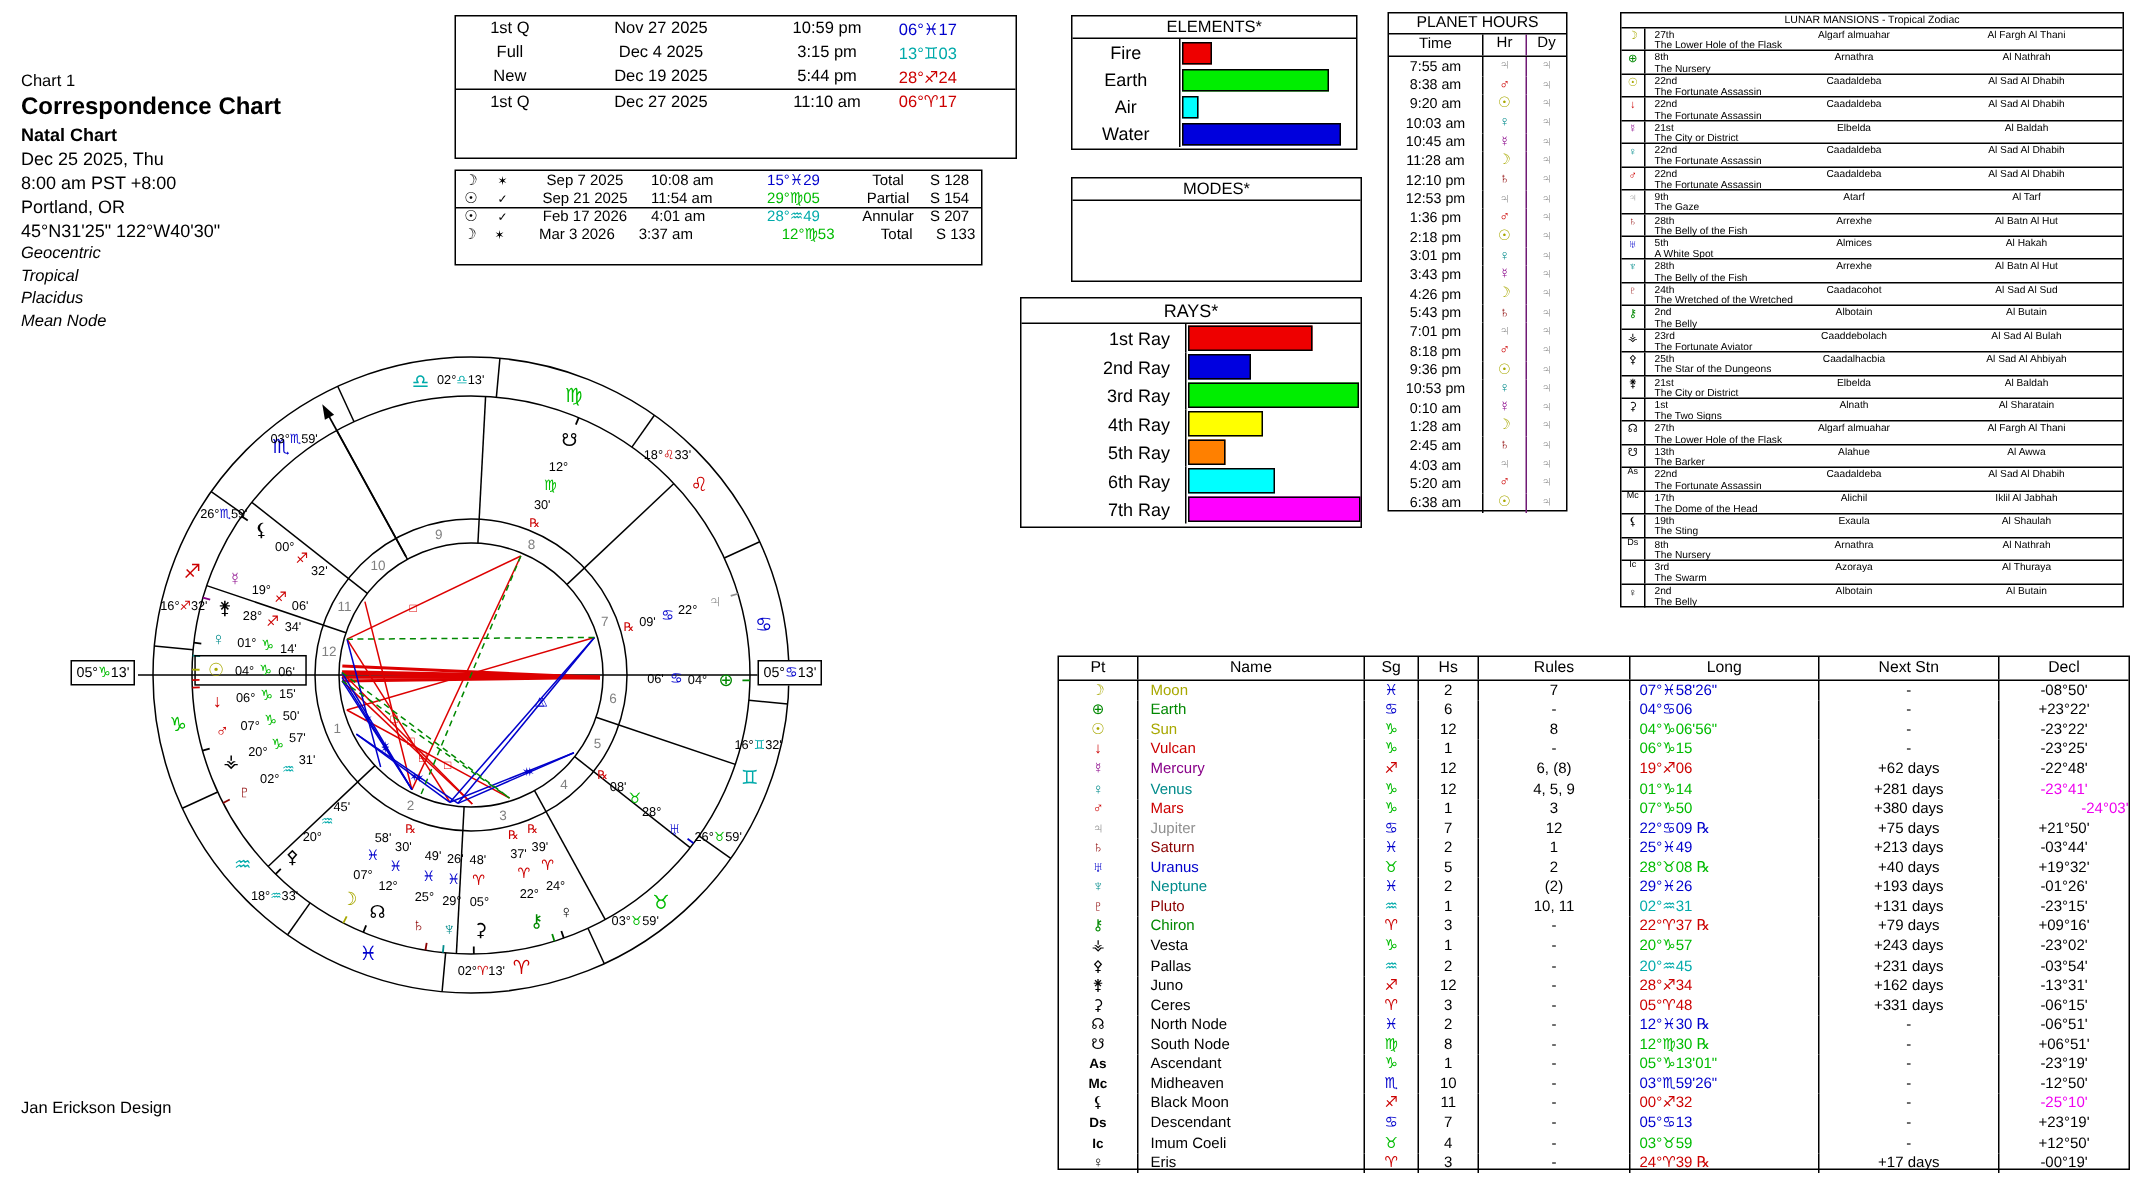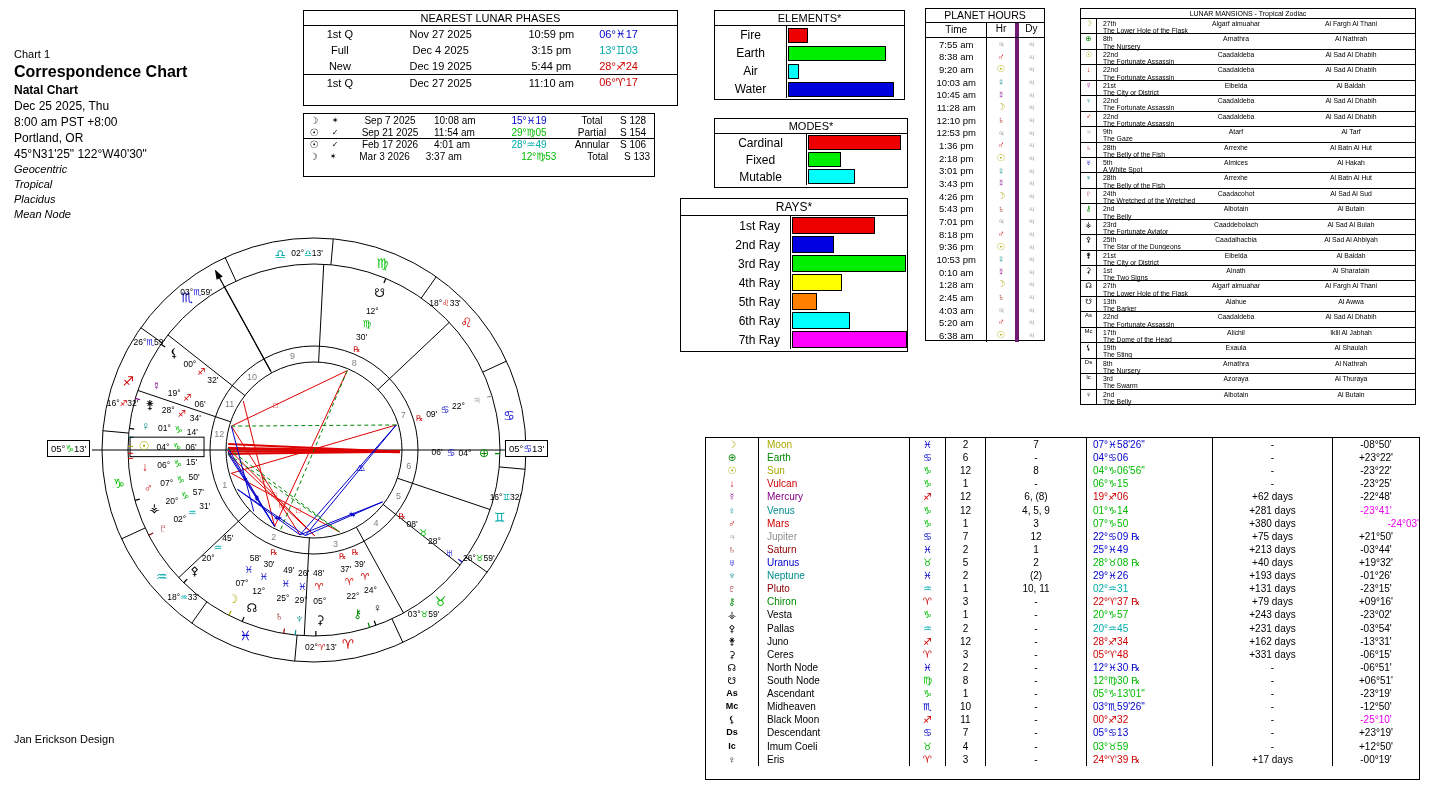--- a/index.html
+++ b/index.html
@@ -48,21 +48,21 @@
   #rays .ptitle{font-size:12px;height:17px;line-height:16px;}
   #rays .barrow{height:19px;} #rays .barlabel{width:110px;justify-content:flex-end;padding-right:10px;}
   #rays .bar{height:15px;}
   
   #hours{left:925px;top:8px;width:120px;height:333px;}
   #hours .ptitle{font-size:10.5px;height:14px;line-height:13px;}
   #hours .hhead{display:flex;border-bottom:1px solid #000;font-size:10px;height:14px;line-height:13px;}
   #hours .trow{height:12.66px;font-size:9.5px;}
   #hours .h1{width:62px;text-align:center;}
   #hours .h2{width:28px;text-align:center;border-left:1px solid #000;height:100%;line-height:12.6px;}
-  #hours .h3{width:26px;text-align:center;border-left:4px solid #701a75;height:100%;line-height:12.6px;}
+  #hours .h3{width:26px;text-align:center;border-left:1px solid #701a75;height:100%;line-height:12.6px;}
   
   #mansions{left:1080px;top:8px;width:336px;height:397px;}
   #mansions .ptitle{font-size:7px;height:10px;line-height:9px;border-bottom:1px solid #000;}
   #mansions .entry{height:15.45px;border-bottom:1px solid #000;box-sizing:border-box;position:relative;font-size:6.8px;}
   #mansions .entry:last-child{border-bottom:none;}
   #mansions .m1{position:absolute;left:0;top:0;width:16px;height:100%;text-align:center;font-size:7.5px;border-right:1px solid #000;box-sizing:border-box;}
   #mansions .mo{position:absolute;left:22px;top:1px;}
   #mansions .mn{position:absolute;left:80px;top:1px;width:150px;text-align:center;}
   #mansions .ma{position:absolute;left:210px;top:1px;width:120px;text-align:center;}
   #mansions .md{position:absolute;left:22px;top:8.3px;}
@@ -95,21 +95,20 @@
     <div>8:00 am  PST +8:00</div>
     <div>Portland, OR</div>
     <div>45°N31'25" 122°W40'30"</div>
     <div class="it">Geocentric</div>
     <div class="it">Tropical</div>
     <div class="it">Placidus</div>
     <div class="it">Mean Node</div>
   </div>
 
   <div id="phases" class="panel">
-    <div class="ptitle">NEAREST LUNAR PHASES</div>
     <div id="phases-rows">
         <div class="trow">
           <span class="c1">1st Q</span>
           <span class="c2">Nov 27 2025</span>
           <span class="c3">10:59 pm</span>
           <span class="c4" style="color: rgb(0, 0, 204);">06°♓17</span>
         </div>
         <div class="trow">
           <span class="c1">Full</span>
           <span class="c2">Dec 4 2025</span>
@@ -131,41 +130,41 @@
       </div>
   </div>
 
   <div id="eclipses" class="panel">
     <div id="eclipses-rows">
         <div class="trow">
           <span class="e1">☽</span>
           <span class="e2">✶</span>
           <span class="e3">Sep 7 2025</span>
           <span class="e4">10:08 am</span>
-          <span class="e5" style="color: rgb(0, 0, 204);">15°♓19</span>
+          <span class="e5" style="color: rgb(0, 0, 204);">15°♓29</span>
           <span class="e6">Total</span>
           <span class="e7">S 128</span>
         </div>
         <div class="trow">
           <span class="e1">☉</span>
           <span class="e2">✓</span>
           <span class="e3">Sep 21 2025</span>
           <span class="e4">11:54 am</span>
           <span class="e5" style="color: rgb(0, 187, 0);">29°♍05</span>
           <span class="e6">Partial</span>
           <span class="e7">S 154</span>
         </div>
         <div class="trow sep">
           <span class="e1">☉</span>
           <span class="e2">✓</span>
           <span class="e3">Feb 17 2026</span>
           <span class="e4">4:01 am</span>
           <span class="e5" style="color: rgb(0, 170, 170);">28°♒49</span>
           <span class="e6">Annular</span>
-          <span class="e7">S 106</span>
+          <span class="e7">S 207</span>
         </div>
         <div class="trow">
           <span class="e1">☽</span>
           <span class="e2">✶</span>
           <span class="e3">Mar 3 2026</span>
           <span class="e4">3:37 am</span>
           <span class="e5" style="color: rgb(0, 187, 0); margin-left: 24px;">12°♍53</span>
           <span class="e6">Total</span>
           <span class="e7">S 133</span>
         </div>
@@ -189,34 +188,20 @@
         </div>
         <div class="barrow">
           <div class="barlabel">Water</div>
           <div class="bar" style="width: 104px; background: rgb(0, 0, 221);"></div>
         </div>
       </div>
   </div>
 
   <div id="modes" class="panel">
     <div class="ptitle">MODES*</div>
-    <div id="modes-rows">
-        <div class="barrow">
-          <div class="barlabel">Cardinal</div>
-          <div class="bar" style="width: 91px; background: rgb(238, 0, 0);"></div>
-        </div>
-        <div class="barrow">
-          <div class="barlabel">Fixed</div>
-          <div class="bar" style="width: 31px; background: rgb(0, 238, 0);"></div>
-        </div>
-        <div class="barrow">
-          <div class="barlabel">Mutable</div>
-          <div class="bar" style="width: 45px; background: rgb(0, 255, 255);"></div>
-        </div>
-      </div>
   </div>
 
   <div id="rays" class="panel">
     <div class="ptitle">RAYS*</div>
     <div id="rays-rows">
         <div class="barrow">
           <div class="barlabel">1st Ray</div>
           <div class="bar" style="width: 81px; background: rgb(238, 0, 0);"></div>
         </div>
         <div class="barrow">
@@ -552,20 +537,30 @@
           <span class="m1" style="color: rgb(0, 0, 0);">♀</span>
           <span class="mo">2nd</span>
           <span class="mn">Albotain</span>
           <span class="ma">Al Butain</span>
           <span class="md">The Belly</span>
         </div>
       </div>
   </div>
 
   <div id="ptable" class="panel">
+    <div id="ptable-head" class="prow phead">
+        <span class="cell tc">Pt</span>
+        <span class="cell cb tc">Name</span>
+        <span class="cell cb tc">Sg</span>
+        <span class="cell cb tc">Hs</span>
+        <span class="cell cb tc">Rules</span>
+        <span class="cell cb tc">Long</span>
+        <span class="cell cb tc">Next Stn</span>
+        <span class="cell cb tc">Decl</span>
+      </div>
     <div id="ptable-rows">
         <div class="prow">
           <span class="cell tc" style="color: rgb(168, 168, 0);">☽</span>
           <span class="cell cb tl" style="color: rgb(168, 168, 0);">Moon</span>
           <span class="cell cb tc" style="color: rgb(0, 0, 204);">♓</span>
           <span class="cell cb tc">2</span>
           <span class="cell cb tc">7</span>
           <span class="cell cb lg" style="color: rgb(0, 0, 204);">07°♓58'26"</span>
           <span class="cell cb tc">-</span>
           <span class="cell cb tc" style="color: rgb(0, 0, 0);">-08°50'</span>

